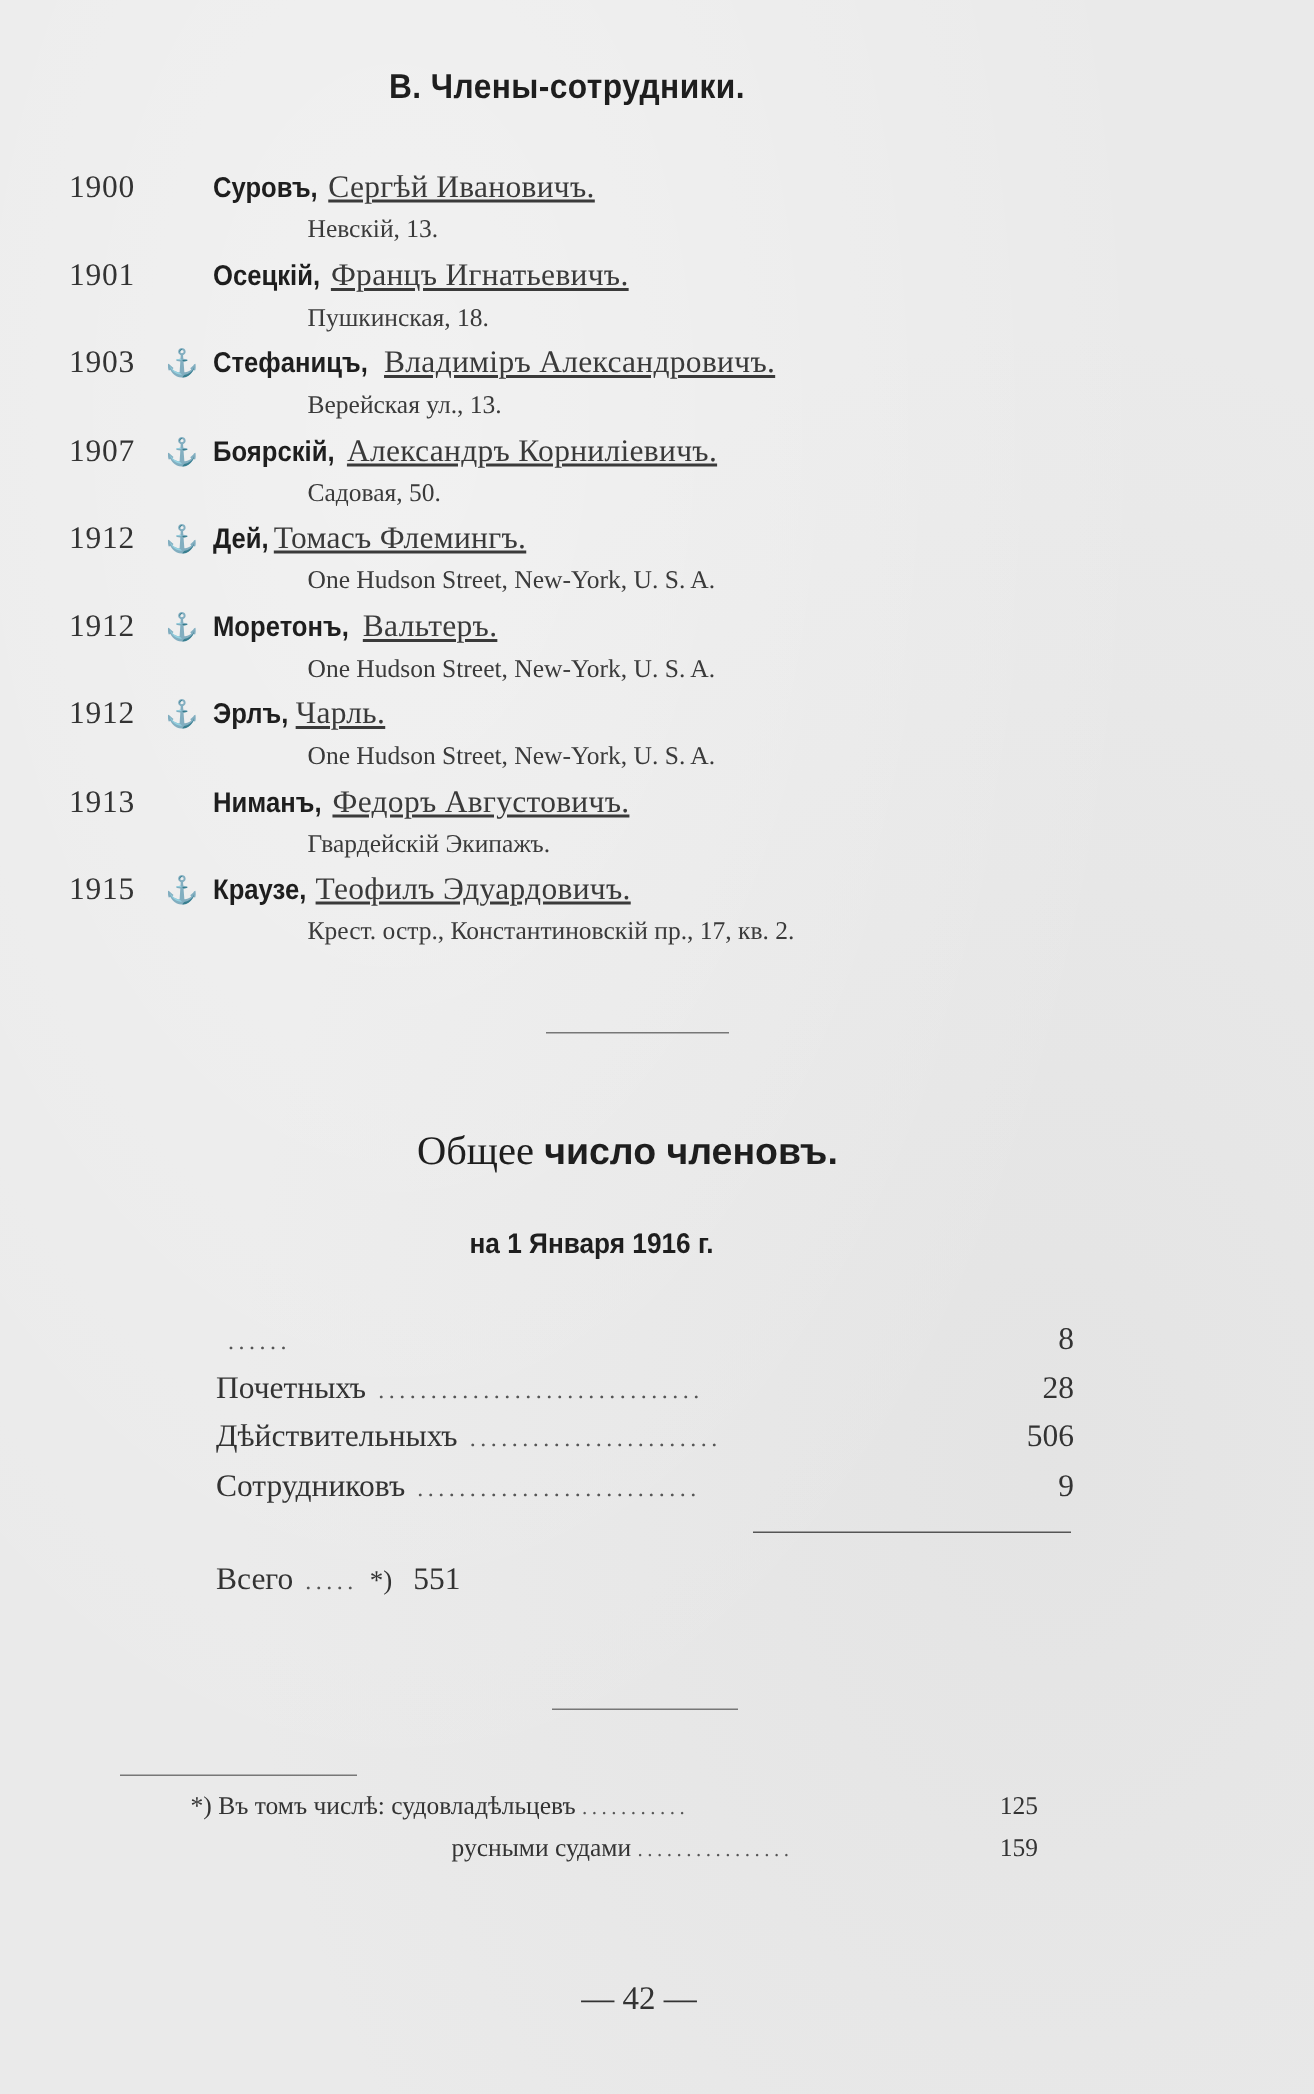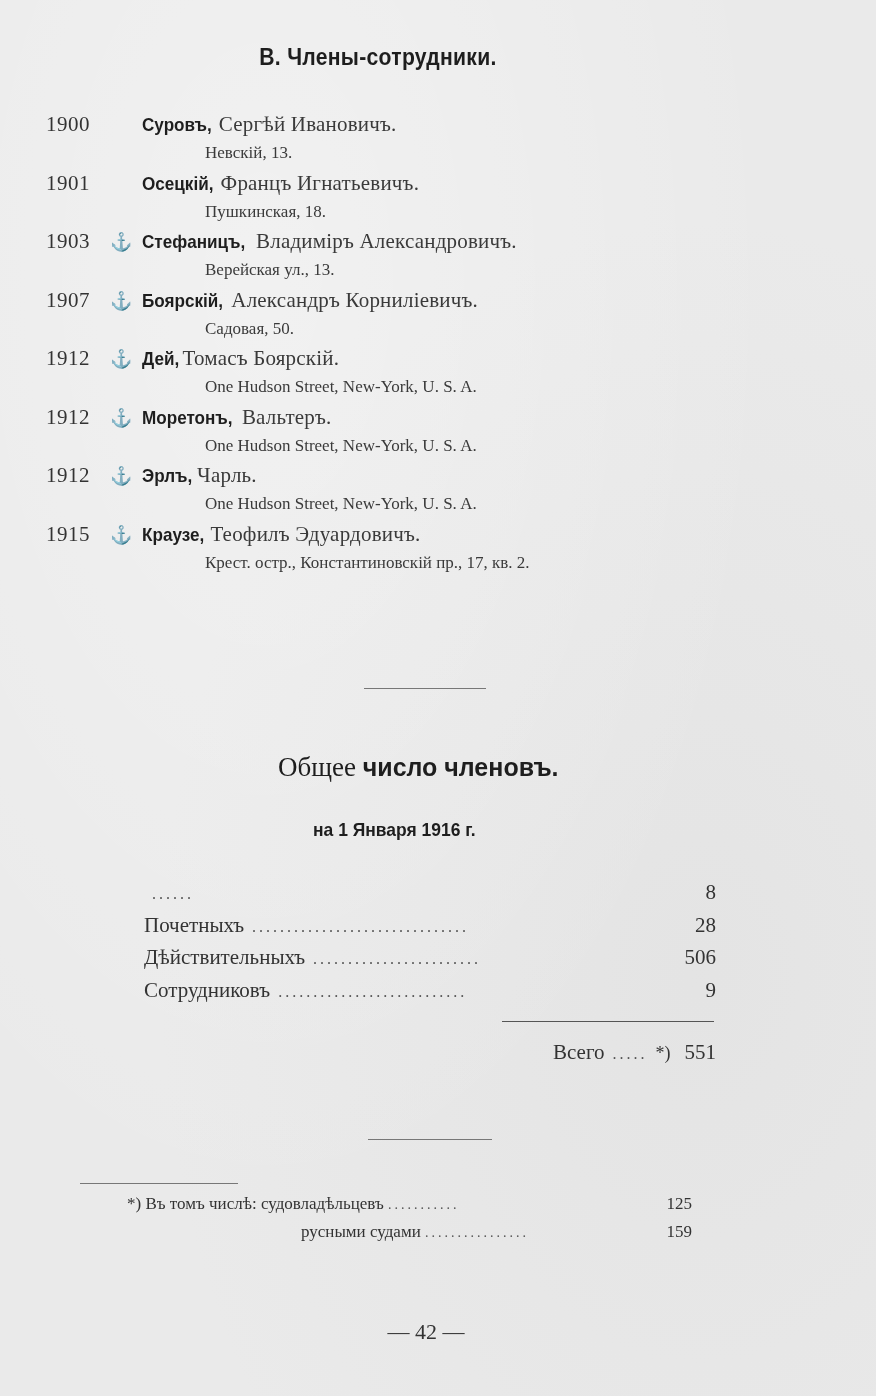--- a/index.html
+++ b/index.html
@@ -71,20 +71,21 @@
     font-weight: bold;
     font-size: 19px;
     color: #1e1e1e;
     display: inline-block;
     transform: scaleX(0.9);
     transform-origin: 0 50%;
     margin-right: -6px;
   }
   .member .given {
     letter-spacing: 0.2px;
+    text-decoration: underline;
   }
   .member .address {
     position: absolute;
     left: 205px; top: 33px;
     font-size: 17px;
     color: #3a3a3a;
     white-space: nowrap;
   }
   .divider {
     position: absolute;
@@ -137,21 +138,21 @@
   }
   .trow .val {
     min-width: 40px;
     text-align: right;
   }
   .sum-row {
     position: absolute;
     left: 144px; top: 1040px;
     width: 572px;
     display: flex;
-    justify-content: flex-end;
+    justify-content: flex-start;
     align-items: baseline;
     font-size: 21px;
     color: #333;
   }
   .sum-row .sum-label { margin-right: 8px; }
   .sum-row .sum-dots { letter-spacing: 3px; font-size: 16px; margin-right: 8px; color: #555;}
   .sum-row .sum-mark { margin-right: 14px; font-size: 18px; }
   .footnote {
     position: absolute;
     left: 112px; top: 1194px;
@@ -207,34 +208,40 @@
     </div>
     <div class="member">
       <span class="year">1907</span>
       <span class="anchor">⚓</span>
       <span class="name-line"><span class="surname">Боярскій,</span> <span class="given">Александръ Корниліевичъ.</span></span>
       <span class="address">Садовая, 50.</span>
     </div>
     <div class="member">
       <span class="year">1912</span>
       <span class="anchor">⚓</span>
-      <span class="name-line"><span class="surname">Дей,</span> <span class="given">Томасъ Боярскій.</span></span>
+      <span class="name-line"><span class="surname">Дей,</span> <span class="given">Томасъ Флемингъ.</span></span>
       <span class="address">One Hudson Street, New-York, U. S. A.</span>
     </div>
     <div class="member">
       <span class="year">1912</span>
       <span class="anchor">⚓</span>
       <span class="name-line"><span class="surname">Моретонъ,</span> <span class="given">Вальтеръ.</span></span>
       <span class="address">One Hudson Street, New-York, U. S. A.</span>
     </div>
     <div class="member">
       <span class="year">1912</span>
       <span class="anchor">⚓</span>
       <span class="name-line"><span class="surname">Эрлъ,</span> <span class="given">Чарль.</span></span>
       <span class="address">One Hudson Street, New-York, U. S. A.</span>
+    </div>
+    <div class="member">
+      <span class="year">1913</span>
+      <span class="anchor"></span>
+      <span class="name-line"><span class="surname">Ниманъ,</span> <span class="given">Федоръ Августовичъ.</span></span>
+      <span class="address">Гвардейскій Экипажъ.</span>
     </div>
     <div class="member">
       <span class="year">1915</span>
       <span class="anchor">⚓</span>
       <span class="name-line"><span class="surname">Краузе,</span> <span class="given">Теофилъ Эдуардовичъ.</span></span>
       <span class="address">Крест. остр., Константиновскій пр., 17, кв. 2.</span>
     </div>
   </div>
 
   <div class="divider" style="left:364px; top:688px; width:122px;"></div>

